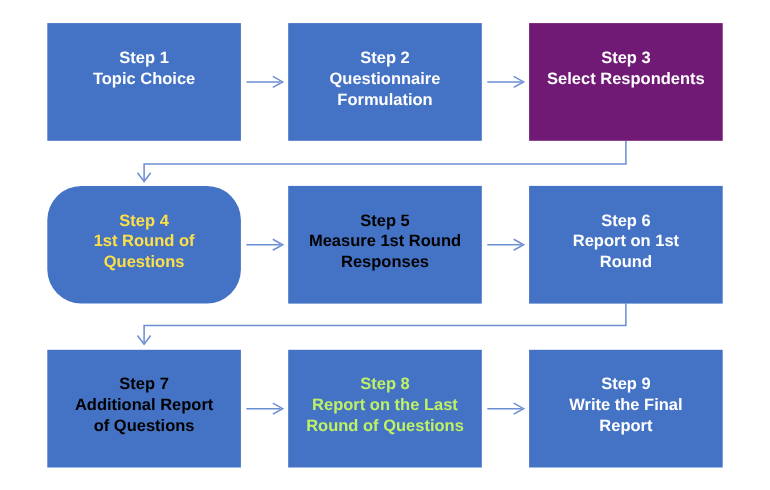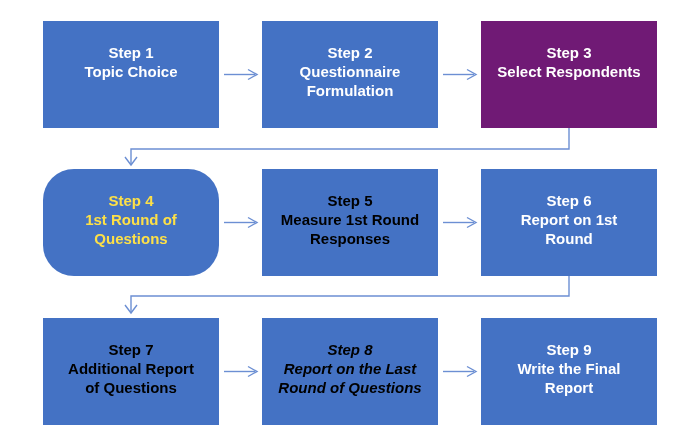--- a/index.html
+++ b/index.html
@@ -123,21 +123,21 @@
     <div class="step-line">Step 6</div>
     <div class="step-line">Report on 1st</div>
     <div class="step-line">Round</div>
   </div>
 
   <div class="step-box c1 r3" style="background: rgb(68, 114, 196); color: #000000;">
     <div class="step-line">Step 7</div>
     <div class="step-line">Additional Report</div>
     <div class="step-line">of Questions</div>
   </div>
-  <div class="step-box c2 r3" style="background: rgb(68, 114, 196); color: #000000; font-style: italic;">
+  <div class="step-box c2 r3" style="background: rgb(68, 114, 196); color: #bef264;">
     <div class="step-line">Step 8</div>
     <div class="step-line">Report on the Last</div>
     <div class="step-line">Round of Questions</div>
   </div>
   <div class="step-box c3 r3" style="background: rgb(68, 114, 196); color: rgb(255, 255, 255);">
     <div class="step-line">Step 9</div>
     <div class="step-line">Write the Final</div>
     <div class="step-line">Report</div>
   </div>
 

